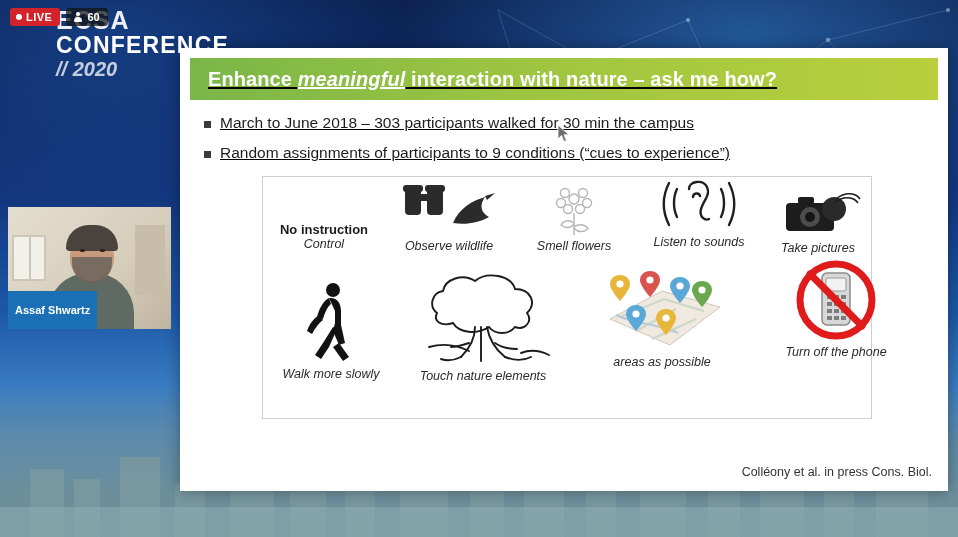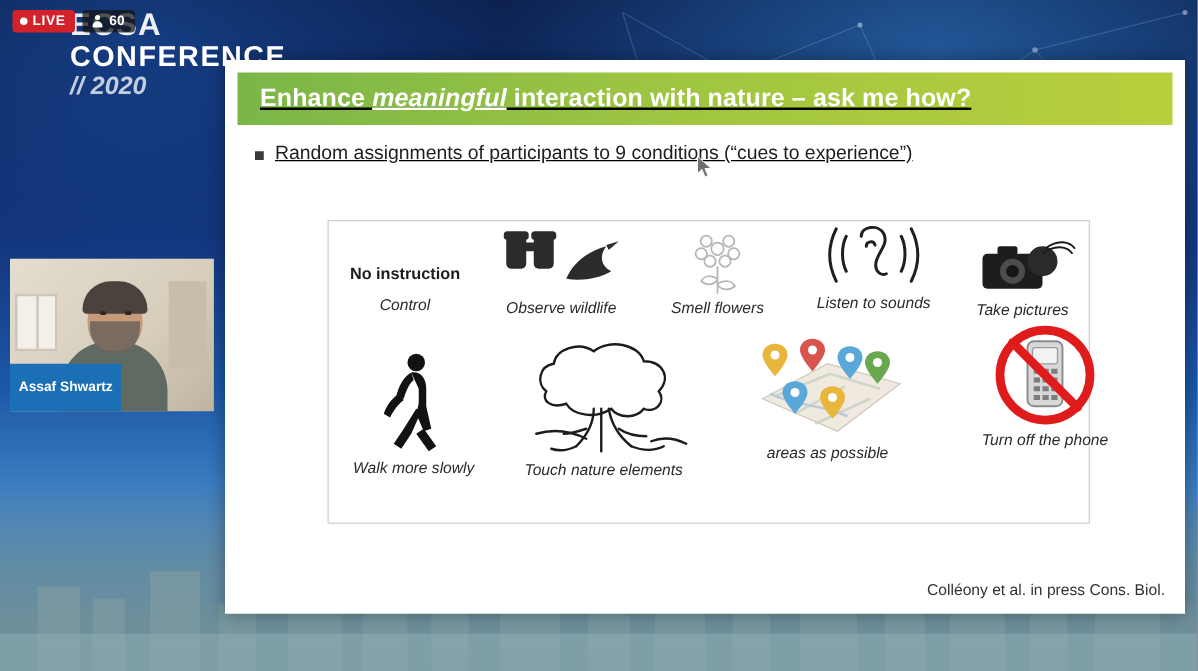--- a/index.html
+++ b/index.html
@@ -216,28 +216,32 @@
 
     <div class="slide-title-bar">
       <div class="slide-title">
         <span>Enhance </span><em>meaningful</em><span> interaction with nature – ask me how?</span>
       </div>
     </div>
 
     <div class="bullets">
       <div class="bullet">
         <span class="sq"></span>
+        <span class="btxt">March to June 2018 – 303 participants walked for 30 min the campus</span>
+      </div>
+      <div class="bullet">
+        <span class="sq"></span>
         <span class="btxt">Random assignments of participants to 9 conditions (“cues to experience”)</span>
       </div>
     </div>
 
     <div class="figure">
 
       <div class="cell" style="left:2px; top:22px; width:118px;">
-        <div class="art" style="height:38px; align-items:center;">
+        <div class="art" style="height:38px; ">
           <span style="font-size:13px; font-weight:bold; color:#1c1c1c;">No instruction</span>
         </div>
         <div class="cap">Control</div>
       </div>
 
       <div class="cell" style="left:122px; top:4px; width:128px;">
         <div class="art">
           <svg width="112" height="56" viewBox="0 0 112 56">
             <g fill="#2b2b2b">
               <rect x="12" y="6" width="16" height="26" rx="4"></rect>

